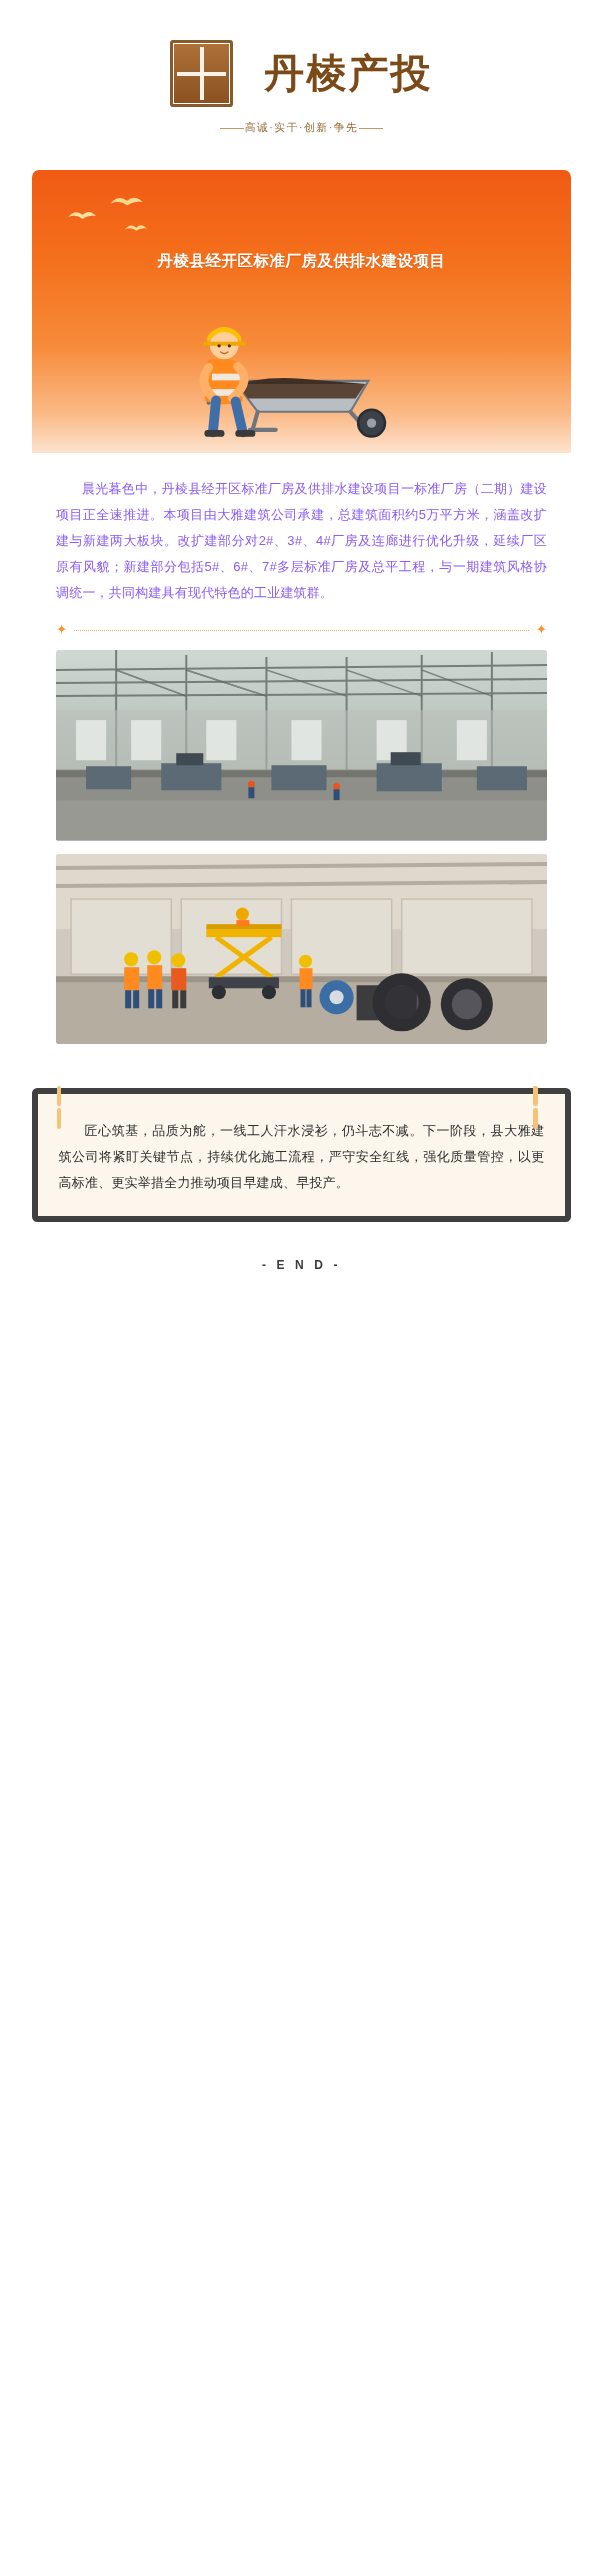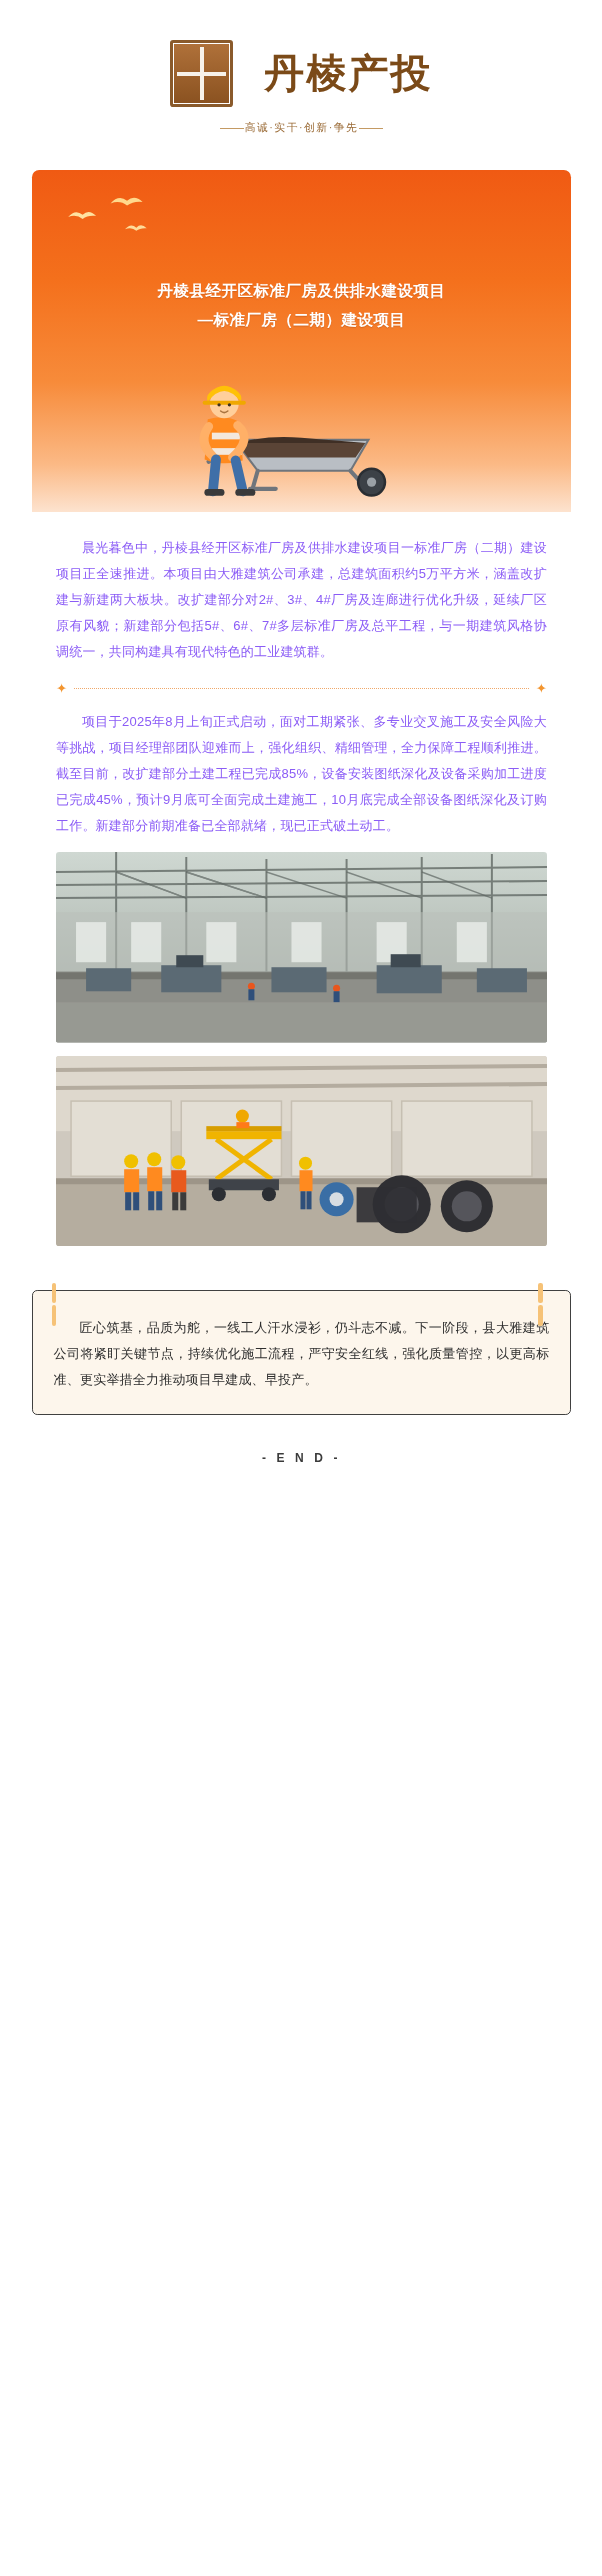--- a/index.html
+++ b/index.html
@@ -85,21 +85,21 @@
     pointer-events:none;
   }
   .hero-title{
     position:relative;
     text-align:center;
     color:#ffffff;
     font-weight:bold;
     font-size:15.5px;
     line-height:1.85;
     letter-spacing:0.5px;
-    margin-top:76px;
+    margin-top:46px;
     padding:0 36px;
     text-shadow:0 0.5px 1px rgba(120,40,0,.25);
   }
   .worker-wrap{
     position:relative;
     height:170px;
     margin-top:7.2px;
   }
   .poem{
     position:relative;
@@ -146,21 +146,21 @@
     border-radius:3.1px;
     margin-top:13.4px;
     display:block;
     overflow:hidden;
   }
 
   
   .quote-box{
     margin:23px 32px 0 32px;
     background:#fdf6ec;
-    border:1px solid #404040;
+    border:6px solid #404040;
     border-radius:5.2px;
     padding:24px 20.6px 20.6px 20.6px;
     position:relative;
     box-sizing:border-box;
   }
   .quote-mark{
     position:absolute;top:-8.2px;
     width:13.4px;height:24px;
   }
   .qm-left{left:18.5px;}
@@ -207,21 +207,20 @@
   <div class="hero">
 
     <svg class="birds" viewBox="0 0 240 110">
       <path d="M10 48 q14 -16 28 -4 q12 -12 26 2 q-16 -2 -26 6 q-12 -10 -28 -4z" fill="#ffe9a8" opacity=".95"></path>
       <path d="M92 22 q16 -18 32 -5 q14 -13 30 2 q-18 -2 -30 7 q-14 -11 -32 -4z" fill="#ffdf93" opacity=".95"></path>
       <path d="M120 72 q11 -13 22 -3 q9 -10 20 1 q-13 -1 -20 5 q-9 -8 -22 -3z" fill="#ffe9a8" opacity=".9"></path>
     </svg>
 
     <div class="hero-title">
       <div>丹棱县经开区标准厂房及供排水建设项目</div>
-      <div>—标准厂房（二期）建设项目</div>
     </div>
 
     <div class="worker-wrap">
       <svg viewBox="0 0 600 330" width="100%" height="170">
 
         <path d="M170 190 L430 190 L395 250 L215 250 Z" fill="#b9bec4" stroke="#6f757c" stroke-width="4"></path>
         <path d="M176 196 L424 196 L405 224 L196 224 Z" fill="#5a4436"></path>
         <path d="M176 196 q60 -16 124 -10 q70 6 124 10 z" fill="#3f2f25"></path>
 
         <path d="M215 250 L205 285" stroke="#6f757c" stroke-width="8" stroke-linecap="round"></path>
@@ -259,21 +258,20 @@
   <div class="card">
 
     <p class="para">晨光暮色中，丹棱县经开区标准厂房及供排水建设项目一标准厂房（二期）建设项目正全速推进。本项目由大雅建筑公司承建，总建筑面积约5万平方米，涵盖改扩建与新建两大板块。改扩建部分对2#、3#、4#厂房及连廊进行优化升级，延续厂区原有风貌；新建部分包括5#、6#、7#多层标准厂房及总平工程，与一期建筑风格协调统一，共同构建具有现代特色的工业建筑群。</p>
 
     <div class="divider">
       <span class="star">✦</span>
       <span class="dots"></span>
       <span class="star">✦</span>
     </div>
 
-    <p class="para">项目于2025年8月上旬正式启动，面对工期紧张、多专业交叉施工及安全风险大等挑战，项目经理部团队迎难而上，强化组织、精细管理，全力保障工程顺利推进。截至目前，改扩建部分土建工程已完成85%，设备安装图纸深化及设备采购加工进度已完成45%，预计9月底可全面完成土建施工，10月底完成全部设备图纸深化及订购工作。新建部分前期准备已全部就绪，现已正式破土动工。</p>
 
     <svg class="photo" viewBox="0 0 980 380">
       <defs>
         <linearGradient id="sky1" x1="0" y1="0" x2="0" y2="1">
           <stop offset="0%" stop-color="#cfd8d2"></stop>
             <stop offset="100%" stop-color="#9fa79f"></stop>
         </linearGradient>
       </defs>
       <rect width="980" height="380" fill="url(#sky1)"></rect>
       <rect y="250" width="980" height="130" fill="#8e8f89"></rect>

